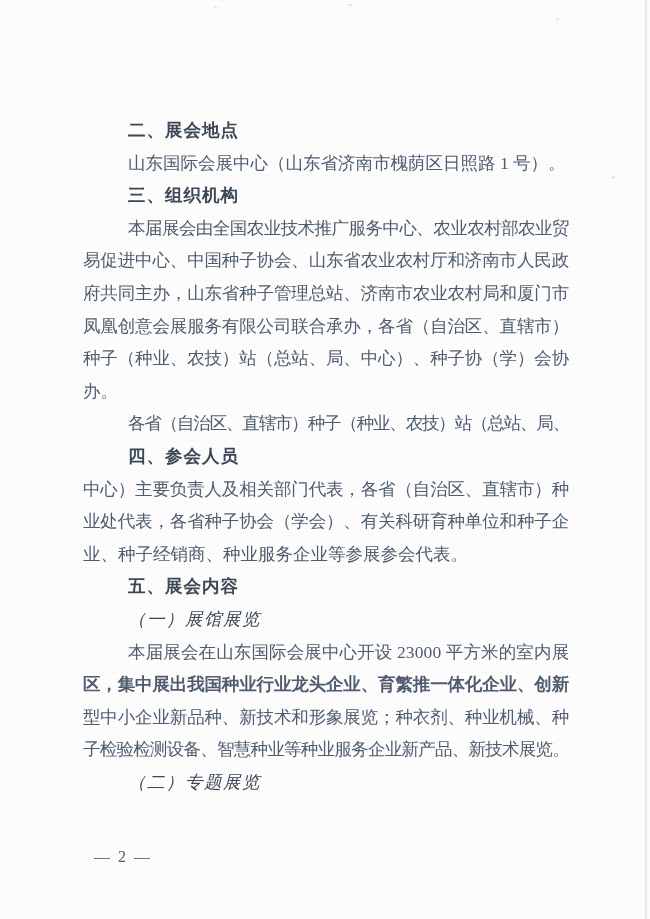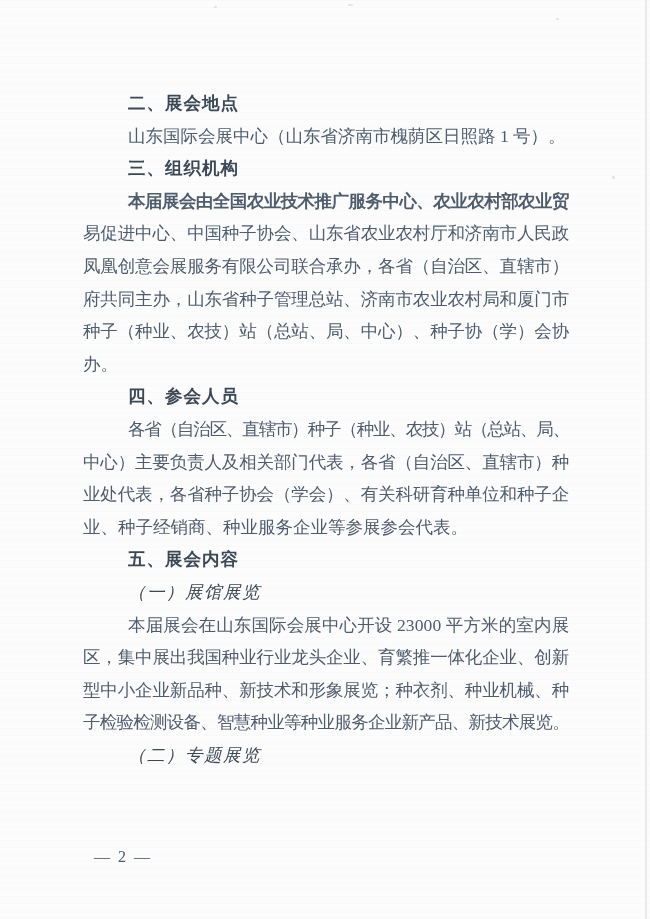--- a/index.html
+++ b/index.html
@@ -23,21 +23,21 @@
   }
   .speck{position:absolute;width:3px;height:2px;background:#ccd1d6;opacity:.55;border-radius:1px;}
   .speck.s1{left:214px;top:6px;}
   .speck.s2{left:348px;top:4px;width:5px;}
   .speck.s3{left:556px;top:18px;}
   .speck.s4{left:612px;top:176px;height:3px;}
   .textblock{
     position:absolute;
     left:83px;top:0;
     width:486px;
-    padding-top:87px;
+    padding-top:114px;
   }
   .line{
     height:32.6px;
     line-height:32.6px;
     font-size:17.5px;
     color:var(--text,#4e5c6d);
     white-space:nowrap;
   }
   .line.indent{padding-left:45px;}
   .line.heading{
@@ -69,34 +69,34 @@
   <div class="scan-edge"></div>
   <div class="speck s1"></div>
   <div class="speck s2"></div>
   <div class="speck s3"></div>
   <div class="speck s4"></div>
 
   <div class="textblock">
       <div class="line heading indent"><span class="t">二、展会地点</span></div>
       <div class="line body indent"><span class="t">山东国际会展中心（山东省济南市槐荫区日照路 1 号）。</span></div>
       <div class="line heading indent"><span class="t">三、组织机构</span></div>
-      <div class="line body indent fill"><span class="t" style="letter-spacing: -0.538462px; font-weight: bold;">本届展会由全国农业技术推广服务中心、农业农村部农业贸</span></div>
+      <div class="line body indent fill"><span class="t" style="letter-spacing: -0.538462px;">本届展会由全国农业技术推广服务中心、农业农村部农业贸</span></div>
       <div class="line body fill"><span class="t" style="letter-spacing: -0.142857px;">易促进中心、中国种子协会、山东省农业农村厅和济南市人民政</span></div>
+      <div class="line body fill"><span class="t" style="letter-spacing: -0.142857px;">府共同主办，山东省种子管理总站、济南市农业农村局和厦门市</span></div>
       <div class="line body fill"><span class="t" style="letter-spacing: -0.142857px;">凤凰创意会展服务有限公司联合承办，各省（自治区、直辖市）</span></div>
-      <div class="line body fill"><span class="t" style="letter-spacing: -0.142857px;">府共同主办，山东省种子管理总站、济南市农业农村局和厦门市</span></div>
       <div class="line body fill"><span class="t" style="letter-spacing: -0.142857px;">种子（种业、农技）站（总站、局、中心）、种子协（学）会协</span></div>
       <div class="line body"><span class="t">办。</span></div>
+      <div class="line body indent fill"><span class="t" style="letter-spacing: -1.16667px;">各省（自治区、直辖市）种子（种业、农技）站（总站、局、</span></div>
       <div class="line heading indent"><span class="t">四、参会人员</span></div>
-      <div class="line body indent fill"><span class="t" style="letter-spacing: -1.16667px;">各省（自治区、直辖市）种子（种业、农技）站（总站、局、</span></div>
       <div class="line body fill"><span class="t" style="letter-spacing: -0.142857px;">中心）主要负责人及相关部门代表，各省（自治区、直辖市）种</span></div>
       <div class="line body fill"><span class="t" style="letter-spacing: -0.142857px;">业处代表，各省种子协会（学会）、有关科研育种单位和种子企</span></div>
       <div class="line body"><span class="t">业、种子经销商、种业服务企业等参展参会代表。</span></div>
       <div class="line heading indent"><span class="t">五、展会内容</span></div>
       <div class="line subheading indent"><span class="t">（一）展馆展览</span></div>
       <div class="line body indent fill"><span class="t" style="letter-spacing: 0.12963px; margin-top: 19px;">本届展会在山东国际会展中心开设 23000 平方米的室内展</span></div>
-      <div class="line body fill"><span class="t" style="letter-spacing: -0.142857px;">区，集中展出我国种业行业龙头企业、育繁推一体化企业、创新</span></div>
+      <div class="line body fill"><span class="t" style="letter-spacing: -0.142857px; font-weight: bold;">区，集中展出我国种业行业龙头企业、育繁推一体化企业、创新</span></div>
       <div class="line body fill"><span class="t" style="letter-spacing: -0.142857px;">型中小企业新品种、新技术和形象展览；种衣剂、种业机械、种</span></div>
       <div class="line body fill"><span class="t" style="letter-spacing: -0.741379px; text-align: center;">子检验检测设备、智慧种业等种业服务企业新产品、新技术展览。</span></div>
       <div class="line subheading indent"><span class="t">（二）专题展览</span></div>
     </div>
 
   <div class="footer">— 2 —</div>
 </div>
 
 </body></html>

